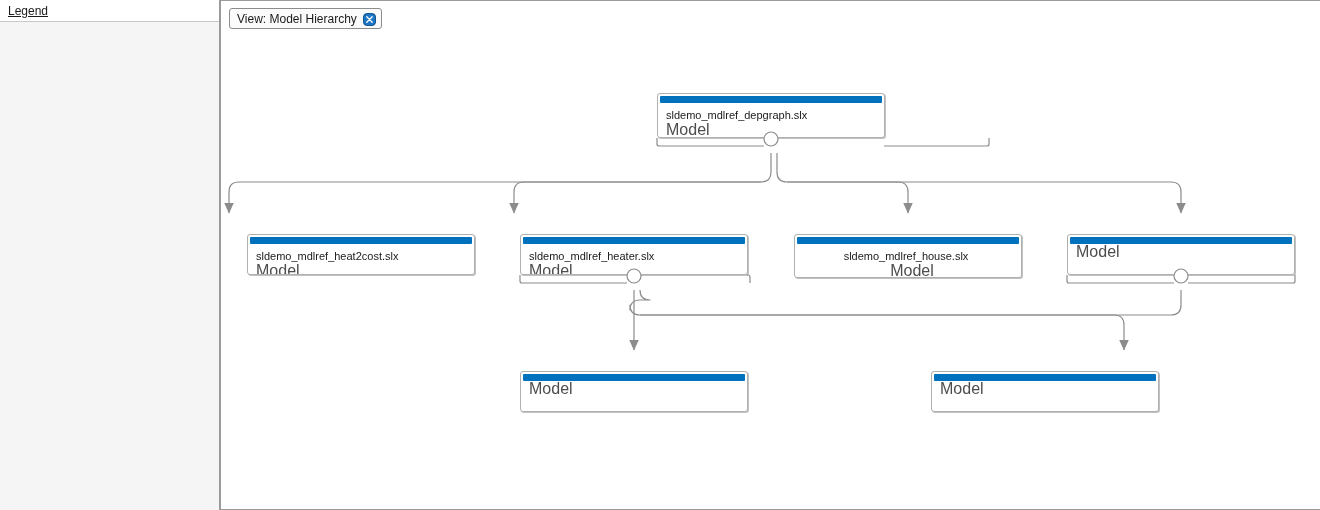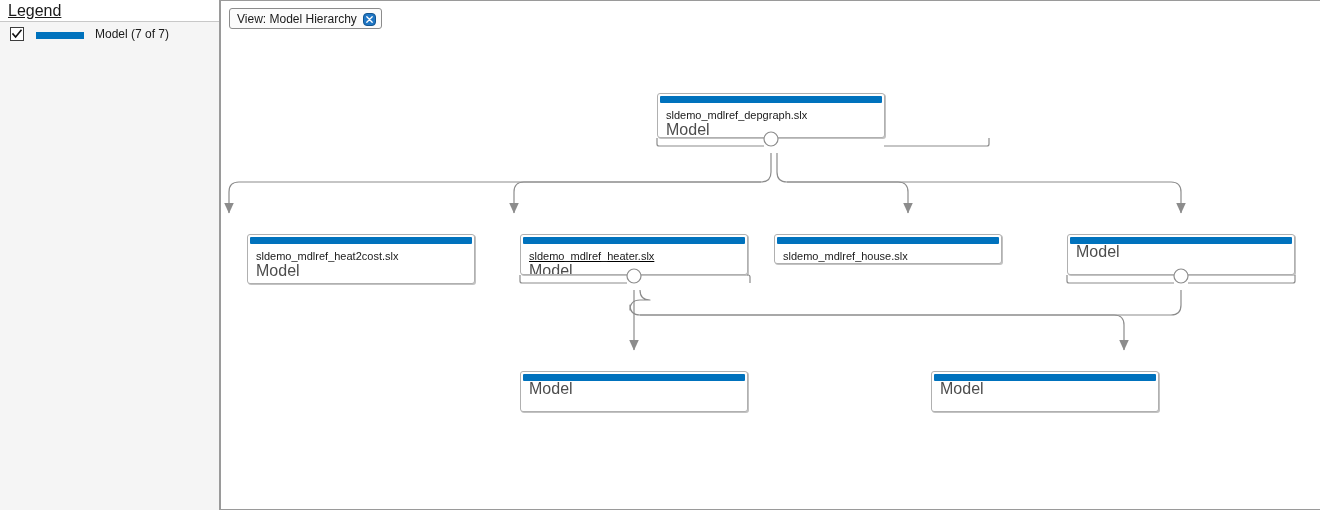--- a/index.html
+++ b/index.html
@@ -37,21 +37,21 @@
     width: 219px;
     height: 22px;
     background: #ffffff;
     border-bottom: 1px solid #c8c8c8;
     box-sizing: border-box;
   }
   #legend-title {
     position: absolute;
     left: 8px;
     top: 3px;
-    font-size: 16px;
+    font-size: 12px;
     color: #1a1a1a;
     line-height: 16px;
     white-space: nowrap;
     text-decoration: underline;
   }
   #legend-row {
     position: absolute;
     left: 0;
     top: 23px;
     width: 219px;
@@ -180,29 +180,20 @@
 <body>
 
 <div id="app">
 
   <div id="sidebar">
 
     <div id="legend-header">
       <div id="legend-title">Legend</div>
     </div>
 
-    <div id="legend-row">
-      <span class="legend-checkbox">
-        <svg width="12" height="12" viewBox="0 0 12 12" aria-hidden="true">
-          <polyline points="2,6 4.6,9 10,2.4" fill="none" stroke="#111111" stroke-width="1.6" stroke-linecap="square" stroke-linejoin="miter"></polyline>
-        </svg>
-      </span>
-      <span class="legend-swatch"></span>
-      <span class="legend-label">Model (7 of 7)</span>
-    </div>
 
   </div>
 
   <div id="canvas">
 
     <svg id="graph-svg" viewBox="0 0 1100 510" xmlns="http://www.w3.org/2000/svg">
       <defs>
         <marker id="arrow" viewBox="0 0 12 10" refX="10.5" refY="5" markerWidth="12" markerHeight="10" orient="auto-start-reverse" markerUnits="userSpaceOnUse">
           <path d="M 0 0 L 11 5 L 0 10 z" fill="#8c8c8c"></path>
         </marker>
@@ -238,33 +229,33 @@
 
       </g>
     </svg>
 
     <div class="node" style="left:436px; top:93px; width:228px; height:45px;">
       <div class="node-bar"></div>
       <div class="node-title">sldemo_mdlref_depgraph.slx</div>
       <div class="node-sub">Model</div>
     </div>
 
-    <div class="node" style="left:26px; top:234px; width:228px; height:50px;">
+    <div class="node" style="left:26px; top:234px; width:228px; height:41px;">
       <div class="node-bar"></div>
       <div class="node-title">sldemo_mdlref_heat2cost.slx</div>
       <div class="node-sub">Model</div>
     </div>
 
-    <div class="node" style="left:299px; top:234px; width:228px; height:41px;text-decoration:underline;">
+    <div class="node" style="left:299px; top:234px; width:228px; height:41px;">
       <div class="node-bar"></div>
       <div class="node-title">sldemo_mdlref_heater.slx</div>
       <div class="node-sub">Model</div>
     </div>
 
-    <div class="node" style="left:553px; top:234px; width:228px; height:30px;">
+    <div class="node" style="left:573px; top:234px; width:228px; height:44px;text-align:center;">
       <div class="node-bar"></div>
       <div class="node-title">sldemo_mdlref_house.slx</div>
       <div class="node-sub">Model</div>
     </div>
 
     <div class="node" style="left:846px; top:234px; width:228px; height:41px;">
       <div class="node-bar"></div>
       <div class="node-sub">Model</div>
     </div>
 

